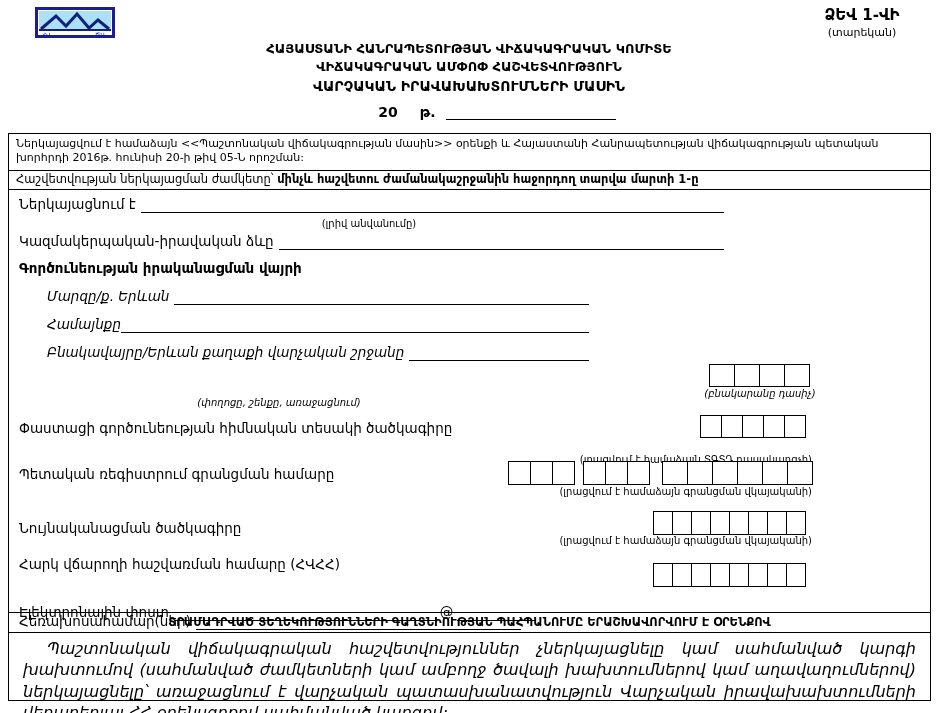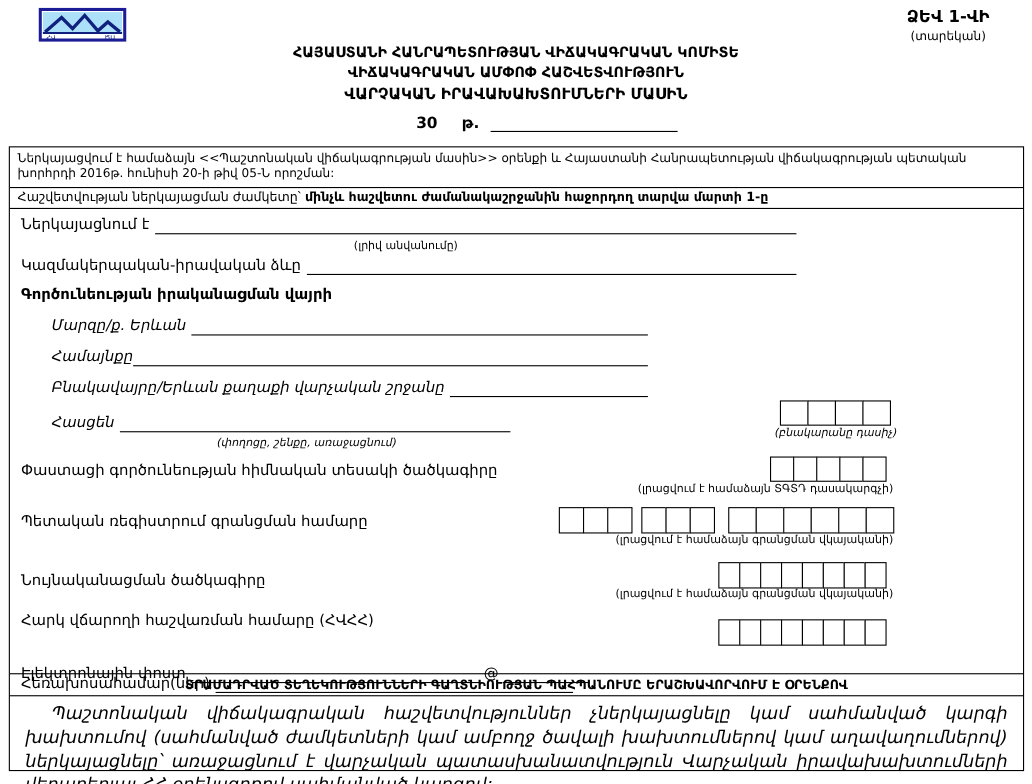--- a/index.html
+++ b/index.html
@@ -45,21 +45,21 @@
   <div class="abs" style="right:16px;top:6px;width:120px;text-align:center;">
     <div class="b" style="font-size:15px;">ՁԵՎ 1-ՎԻ</div>
     <div style="font-size:11px;margin-top:2px;">(տարեկան)</div>
   </div>
 
   <div class="abs ctr b" style="top:41px;font-size:13px;">ՀԱՅԱՍՏԱՆԻ ՀԱՆՐԱՊԵՏՈՒԹՅԱՆ ՎԻՃԱԿԱԳՐԱԿԱՆ ԿՈՄԻՏԵ</div>
   <div class="abs ctr b" style="top:59px;font-size:13px;">ՎԻՃԱԿԱԳՐԱԿԱՆ ԱՄՓՈՓ ՀԱՇՎԵՏՎՈՒԹՅՈՒՆ</div>
   <div class="abs ctr b" style="top:78px;font-size:14px;">ՎԱՐՉԱԿԱՆ ԻՐԱՎԱԽԱԽՏՈՒՄՆԵՐԻ ՄԱՍԻՆ</div>
 
   <div class="yearrow">
-    <span class="b">30</span>
+    <span class="b">20</span>
     <span style="display:inline-block;width:22px;"></span>
     <span class="b">թ.</span>
     <span style="display:inline-block;width:170px;border-bottom:1px solid #000;height:15px;margin-left:10px;"></span>
   </div>
 
   <div class="mainbox">
 
     <div class="legal">Ներկայացվում է համաձայն &lt;&lt;Պաշտոնական վիճակագրության մասին&gt;&gt; օրենքի և Հայաստանի Հանրապետության վիճակագրության պետական խորհրդի 2016թ. հունիսի 20-ի թիվ 05-Ն որոշման:</div>
 
     <div class="deadline">
@@ -87,43 +87,39 @@
     <div class="frow it" style="top:183px;left:38px;right:341px;">
       <span class="lbl" style="padding-right:0;">Համայնքը</span>
       <span class="wline"></span>
     </div>
 
     <div class="frow it" style="top:211px;left:38px;right:341px;">
       <span class="lbl">Բնակավայրը/Երևան քաղաքի վարչական շրջանը</span>
       <span class="wline"></span>
     </div>
 
-    <div class="frow it" style="top:243px;left:38px;right:466px;">
-      <span class="lbl">Հասցեն</span>
-      <span class="wline"></span>
-    </div>
     <div class="cap it" style="top:263px;left:80px;width:380px;text-align:center;">(փողոցը, շենքը, առաջացնում)</div>
 
     <div class="cellrow" style="left:700px;top:230px;--cw:24px;--ch:21px;">
         <div class="cell"></div>
         <div class="cell"></div>
         <div class="cell"></div>
         <div class="cell"></div>
       </div>
     <div class="cap it" style="top:254px;left:672px;width:158px;text-align:center;">(բնակարանը դասիչ)</div>
 
     <div class="hlabel" style="top:287px;left:10px;">Փաստացի գործունեության հիմնական տեսակի ծածկագիրը</div>
     <div class="cellrow" style="right:124px;top:281px;--cw:20px;--ch:21px;">
         <div class="cell"></div>
         <div class="cell"></div>
         <div class="cell"></div>
         <div class="cell"></div>
         <div class="cell"></div>
       </div>
-    <div class="cap" style="top:305px;right:118px;text-align:right;">(լրացվում է համաձայն ՏԳՏԴ դասակարգչի)</div>
+    <div class="cap" style="top:320px;right:118px;text-align:right;">(լրացվում է համաձայն ՏԳՏԴ դասակարգչի)</div>
 
     <div class="hlabel" style="top:333px;left:10px;">Պետական ռեգիստրում գրանցման համարը</div>
     <div class="cellrow" style="left:499px;top:327px;--cw:21px;--ch:22px;">
         <div class="cell"></div>
         <div class="cell"></div>
         <div class="cell"></div>
       </div>
     <div class="cellrow" style="left:574px;top:327px;--cw:21px;--ch:22px;">
         <div class="cell"></div>
         <div class="cell"></div>

